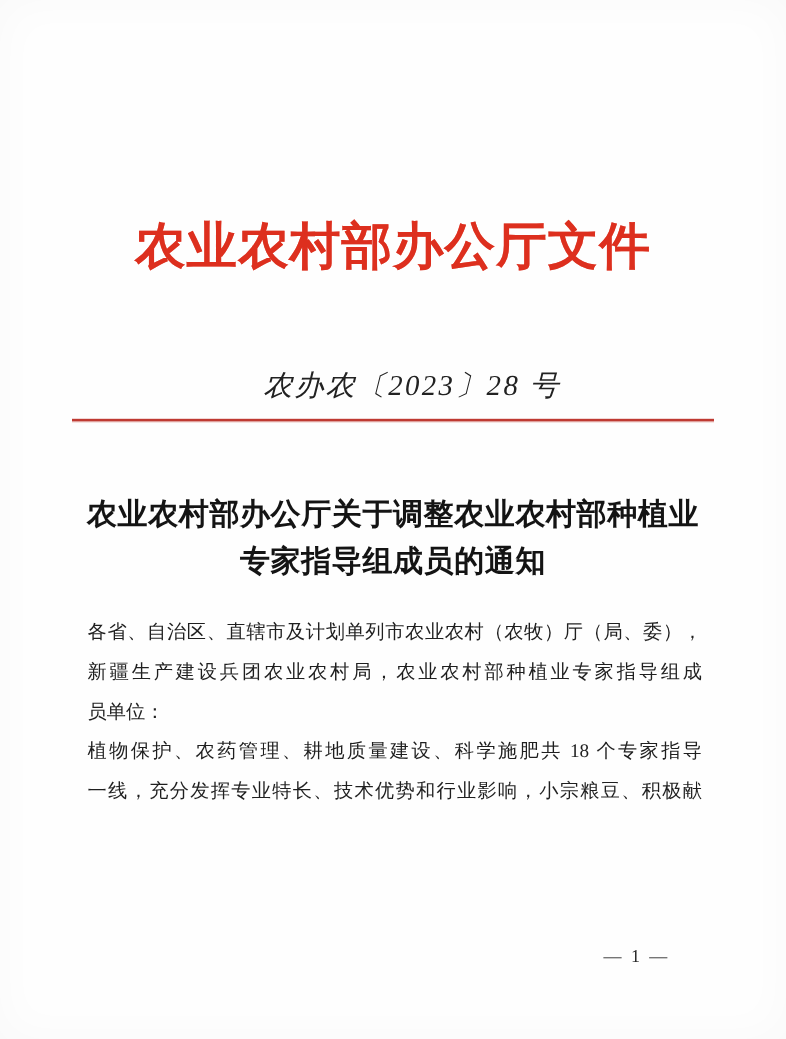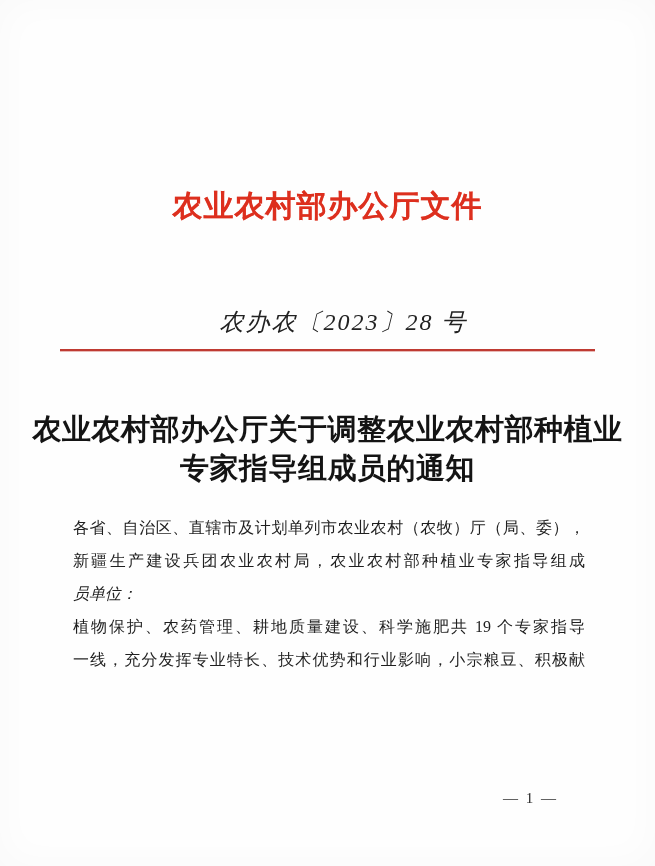--- a/index.html
+++ b/index.html
@@ -19,21 +19,21 @@
     overflow: hidden;
     font-family: "Liberation Serif", "DejaVu Serif", serif;
     color: var(--ink);
   }
   .letterhead {
     position: absolute;
     top: 182px;
     left: 0;
     width: 100%;
     text-align: center;
-    font-size: 30px;
+    font-size: 42px;
     line-height: 48px;
     font-weight: bold;
     color: var(--header_red);
     letter-spacing: 1px;
     text-shadow: 0 0 0.5px rgba(221,47,30,0.6);
   }
   .doc-number {
     position: absolute;
     top: 310px;
     left: 16px;
@@ -53,21 +53,21 @@
     height: 2px;
     background: var(--rule_red);
     box-shadow: 0 1px 0 rgba(191,58,50,0.35);
   }
   .doc-title {
     position: absolute;
     top: 410px;
     left: 0;
     width: 100%;
     text-align: center;
-    font-size: 29px;
+    font-size: 25px;
     line-height: 39px;
     font-weight: bold;
     color: #141414;
     letter-spacing: 0.5px;
   }
   .doc-body {
     position: absolute;
     top: 511px;
     left: 73px;
     width: 512px;
@@ -75,21 +75,20 @@
     line-height: 33px;
     color: #1f1f1f;
   }
   .doc-body .line {
     text-align: justify;
     text-align-last: justify;
     white-space: nowrap;
   }
   .doc-body .line.short {
     text-align-last: left;
-    font-style: italic;
   }
   .doc-body .line.indent {
     text-indent: 32px;
   }
   .page-number {
     position: absolute;
     top: 789px;
     right: 97px;
     font-size: 15px;
     line-height: 18px;
@@ -110,19 +109,19 @@
 
   <div class="doc-title">
     <span>农业农村部办公厅关于调整农业农村部种植业</span><br>
     <span>专家指导组成员的通知</span>
   </div>
 
   <div class="doc-body">
     <div class="line">各省、自治区、直辖市及计划单列市农业农村（农牧）厅（局、委），</div>
     <div class="line">新疆生产建设兵团农业农村局，农业农村部种植业专家指导组成</div>
     <div class="line short">员单位：</div>
-    <div class="line">植物保护、农药管理、耕地质量建设、科学施肥共 19 个专家指导</div>
+    <div class="line">植物保护、农药管理、耕地质量建设、科学施肥共 18 个专家指导</div>
     <div class="line">一线，充分发挥专业特长、技术优势和行业影响，小宗粮豆、积极献</div>
   </div>
 
   <div class="page-number">— 1 —</div>
 
 </div>
 
 </body></html>

